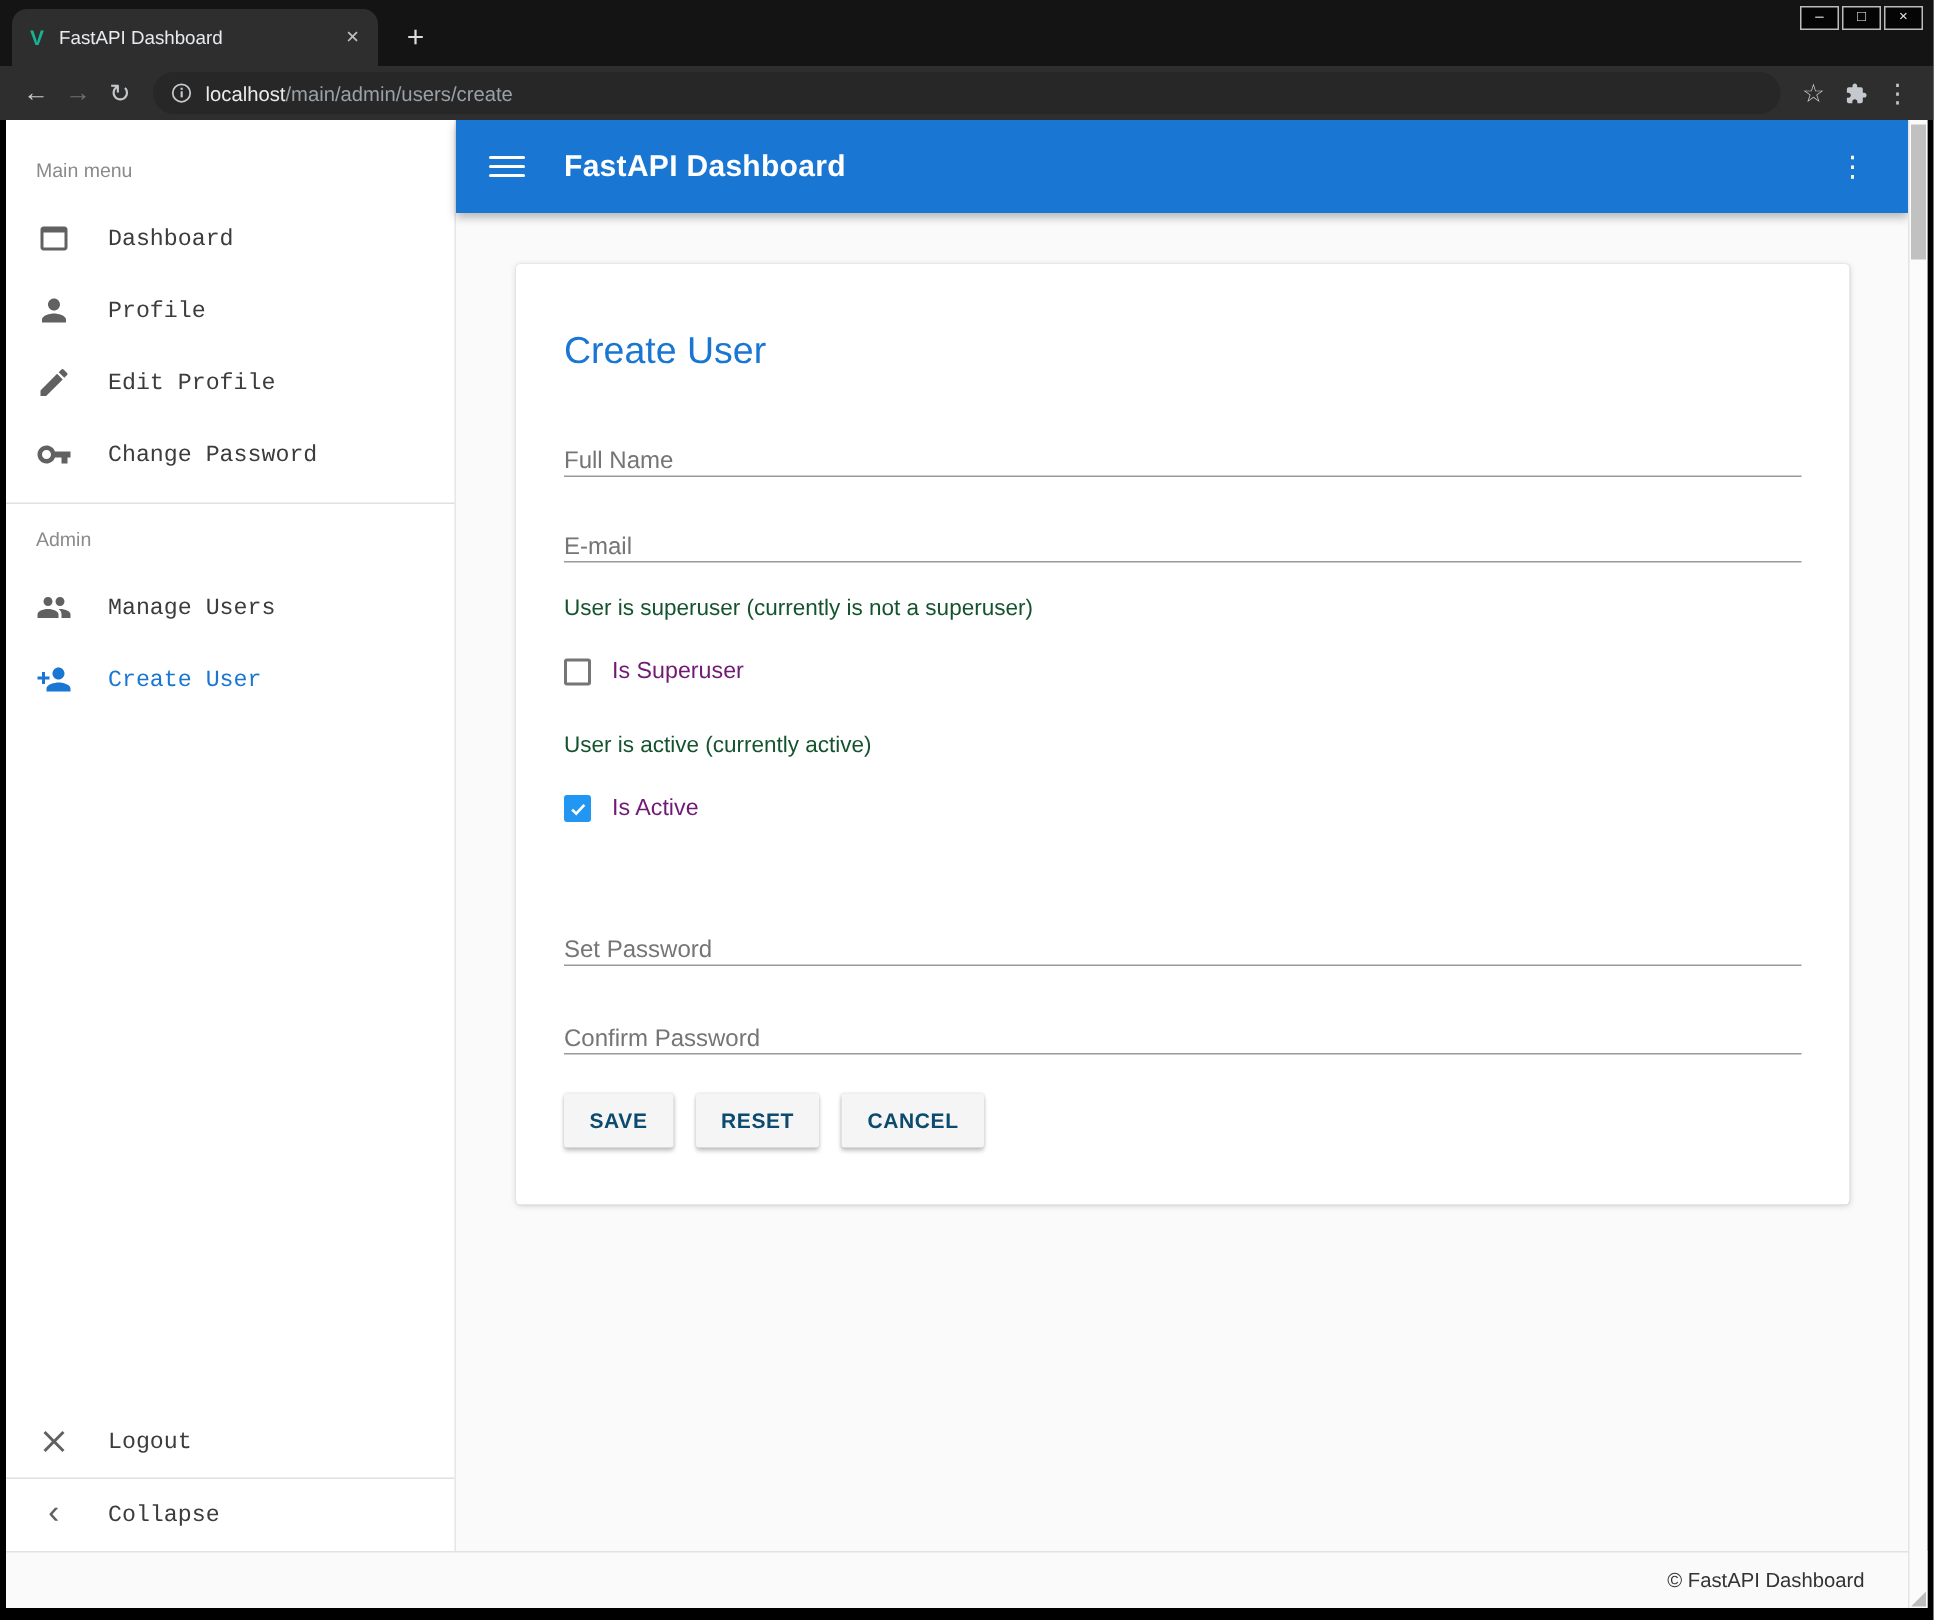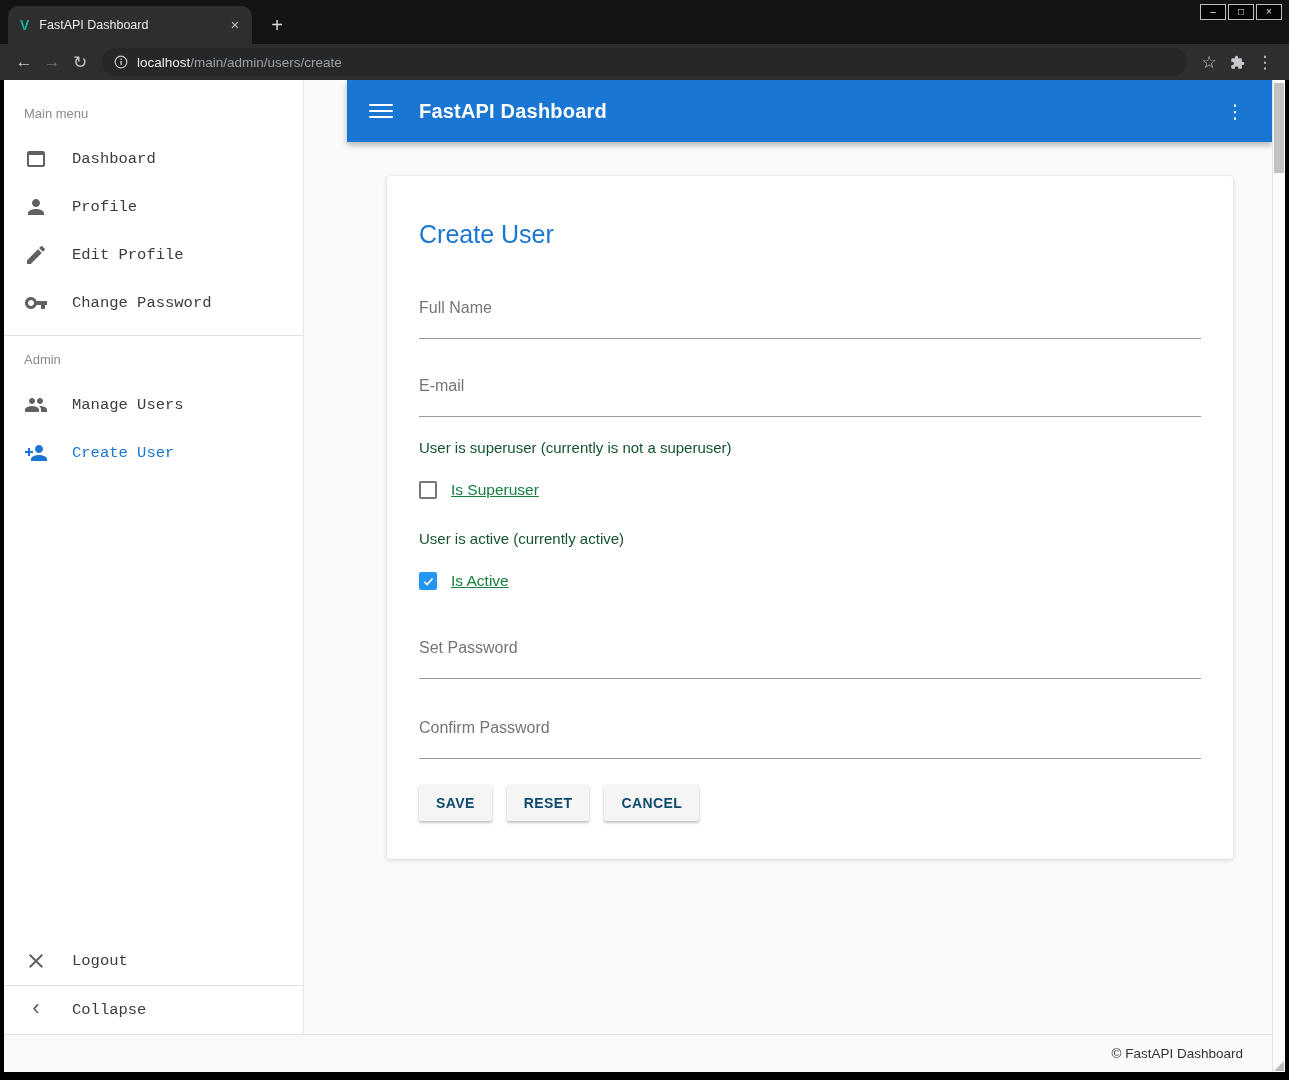--- a/index.html
+++ b/index.html
@@ -45,21 +45,21 @@
     display:flex; align-items:center; gap:9px; cursor:text; min-width:0;
   }
   .url-text { font-size:13.5px; color:#9aa0a6; white-space:nowrap; }
   .url-host { color:#e8eaed; }
 
   
   .page {
     position:absolute; top:80px; left:4px; right:4px; bottom:8px;
     background:#fafafa; display:flex; flex-direction:column; overflow:hidden;
   }
-  .page-body { flex:1; display:flex; min-height:0; margin-right:13px;gap:43px; }
+  .page-body { flex:1; display:flex; min-height:0; margin-right:13px; }
 
   
   .sidebar { width:300px; background:#fff; border-right:1px solid #e6e6e6; display:flex; flex-direction:column; flex:0 0 300px; }
   .subheader { color:#8a8a8a; font-size:13px; padding:26px 20px 14px; }
   .subheader.admin { padding:16px 20px 14px; }
   .side-item {
     height:48px; display:flex; align-items:center; gap:24px;
     padding:0 16px 0 20px; font-size:15.5px; color:#3c3c3c; cursor:pointer;font-family:Liberation Mono, monospace;
   }
   .side-item svg { flex:0 0 24px; }
@@ -87,35 +87,35 @@
   .card {
     background:#fff; border-radius:3px;
     box-shadow:0 1px 4px rgba(0,0,0,.16), 0 0 1px rgba(0,0,0,.1);
     padding:44px 32px 38px;
   }
   .card-title { color:#1976d2; font-size:25px; font-weight:400; margin-bottom:50px; }
 
   .tfield input {
     width:100%; border:none; outline:none; background:transparent;
     border-bottom:1px solid #9a9a9a;
-    font-family:inherit; font-size:16px; color:#212121; padding:0 0 21px;
+    font-family:inherit; font-size:16px; color:#212121; padding:0 0 0;
   }
   .tfield input::placeholder { color:#757575; opacity:1; }
   .mb38 { margin-bottom:38px; }
   .mb22 { margin-bottom:22px; }
   .mb40 { margin-bottom:40px; }
   .mb26 { margin-bottom:26px; }
 
   .note { color:#14532d; font-size:15px; margin-bottom:24px; }
   .cb-row { display:flex; align-items:center; gap:14px; height:20px; cursor:pointer; }
   .cb-row.mb30 { margin-bottom:30px; }
-  .cb-row.mb48 { margin-bottom:48px; }
+  .cb-row.mb48 { margin-bottom:76px; }
   .cb { width:18px; height:18px; border:2px solid #757575; border-radius:2px; background:#fff; }
   .cb.checked { background:#2196f3; border-color:#2196f3; display:flex; align-items:center; justify-content:center; }
-  .cb-label { font-size:15.5px; color:#15803d;text-decoration:underline; }
+  .cb-label { font-size:15.5px; color:#701a75; }
 
   .btn-row { display:flex; gap:15px; }
   .btn {
     height:36px; padding:0 17px; border:none; border-radius:2px;
     background:#f5f5f5; color:#0c4a6e;
     font-family:inherit; font-size:14px; font-weight:700; letter-spacing:.4px;
     box-shadow:0 2px 3px rgba(0,0,0,.22), 0 0 2px rgba(0,0,0,.1);
     cursor:pointer;
   }
 

